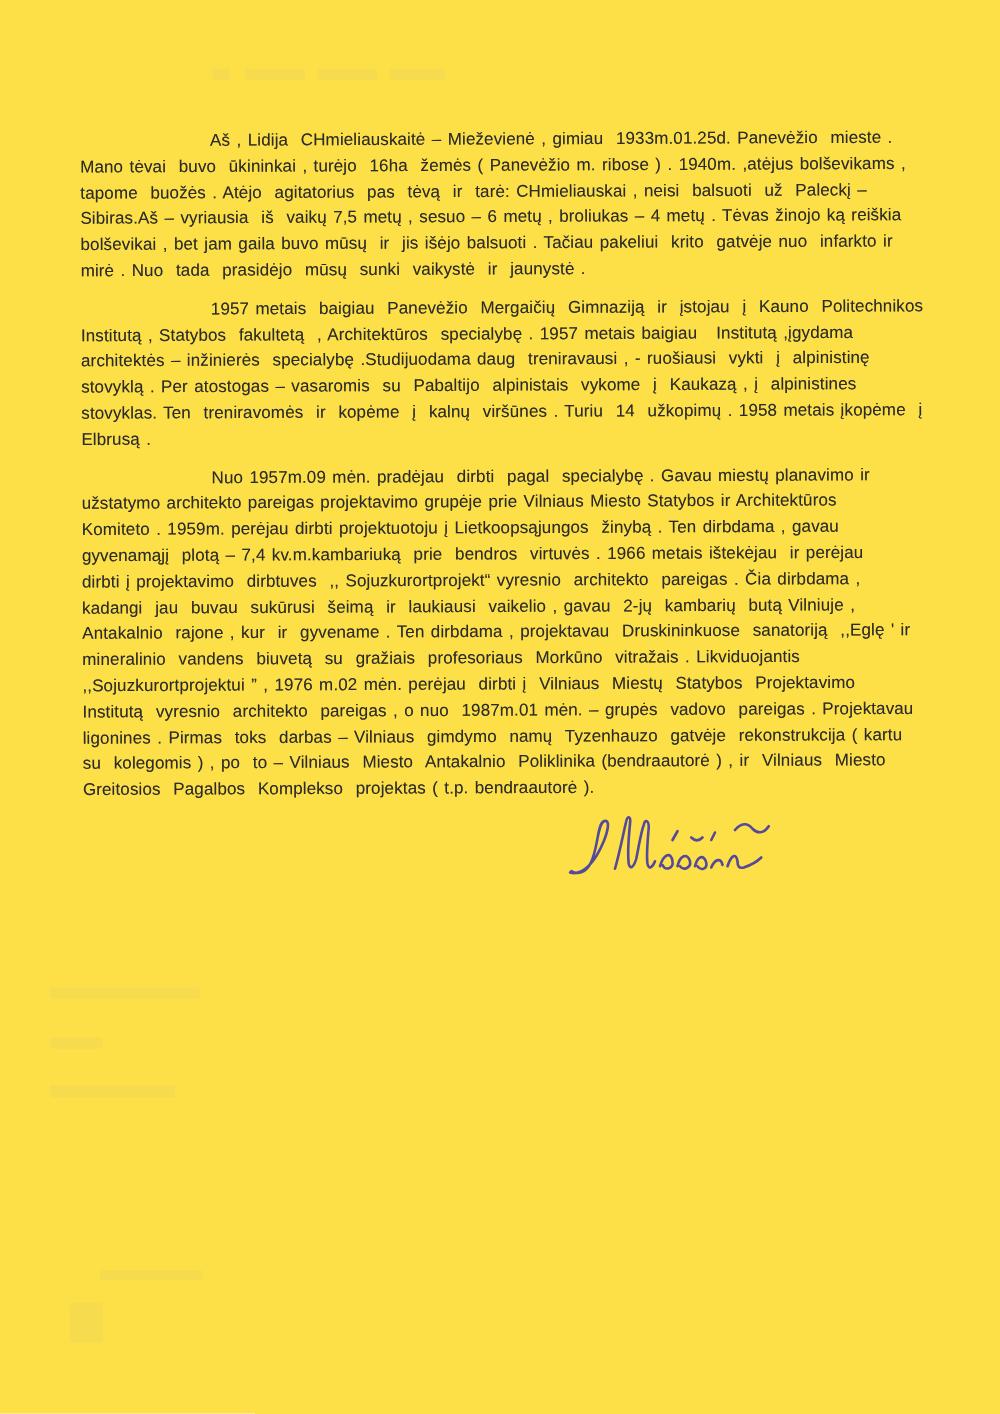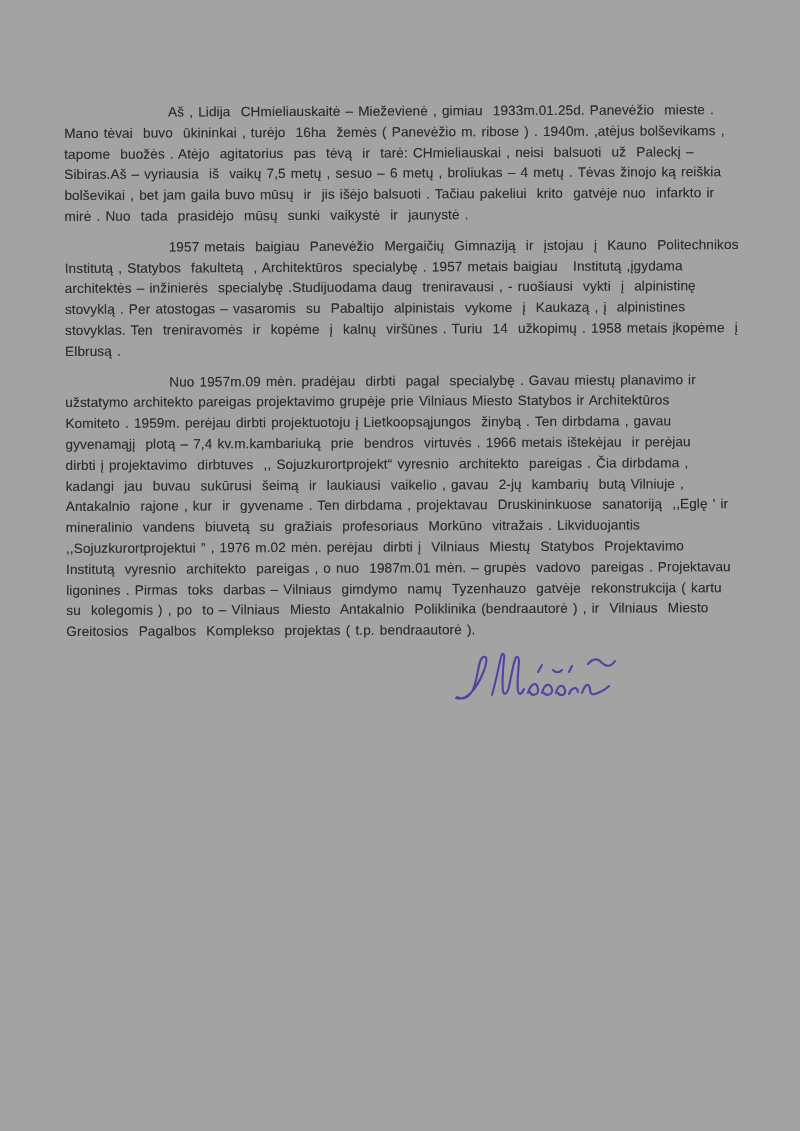--- a/index.html
+++ b/index.html
@@ -1,20 +1,20 @@
 <!DOCTYPE html>
 <html><head>
 <meta charset="utf-8">
 <style>
   html, body { margin: 0; padding: 0; background: #ffffff; }
   .page {
     position: relative;
     width: 800px;
     height: 1131px;
-    background: #a3a3a3;
+    background: #fde047;
     overflow: hidden;
     font-family: "Liberation Sans", sans-serif;
   }
   .doc-body {
     position: absolute;
     left: 64px;
     top: 103px;
     width: 692px;
     transform: rotate(-0.25deg);
     transform-origin: left top;

